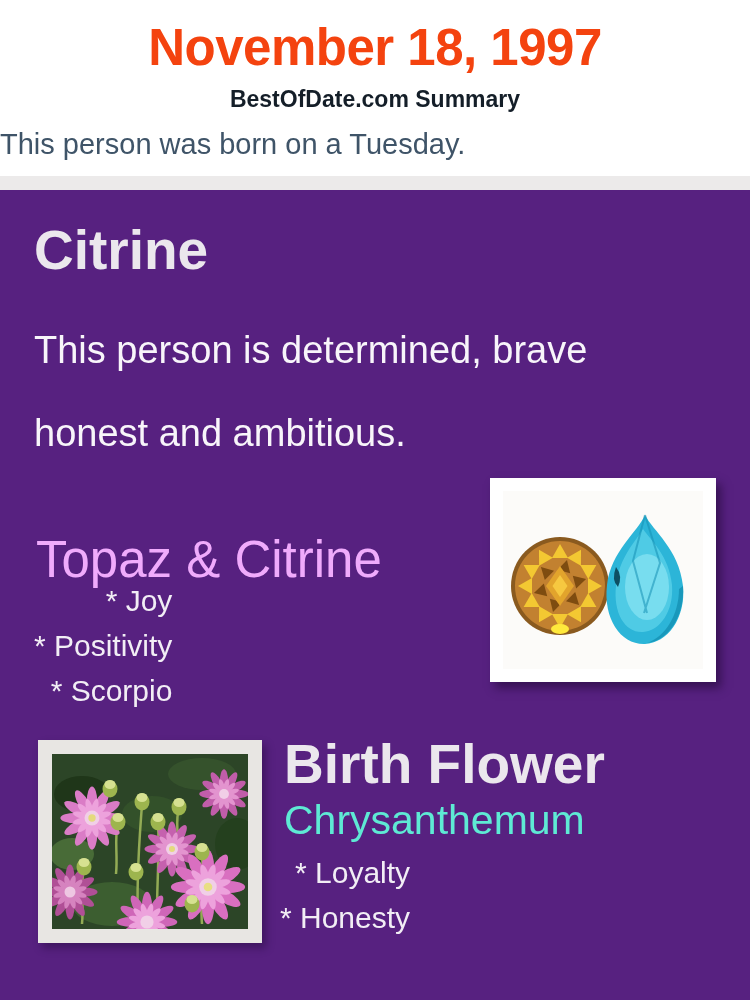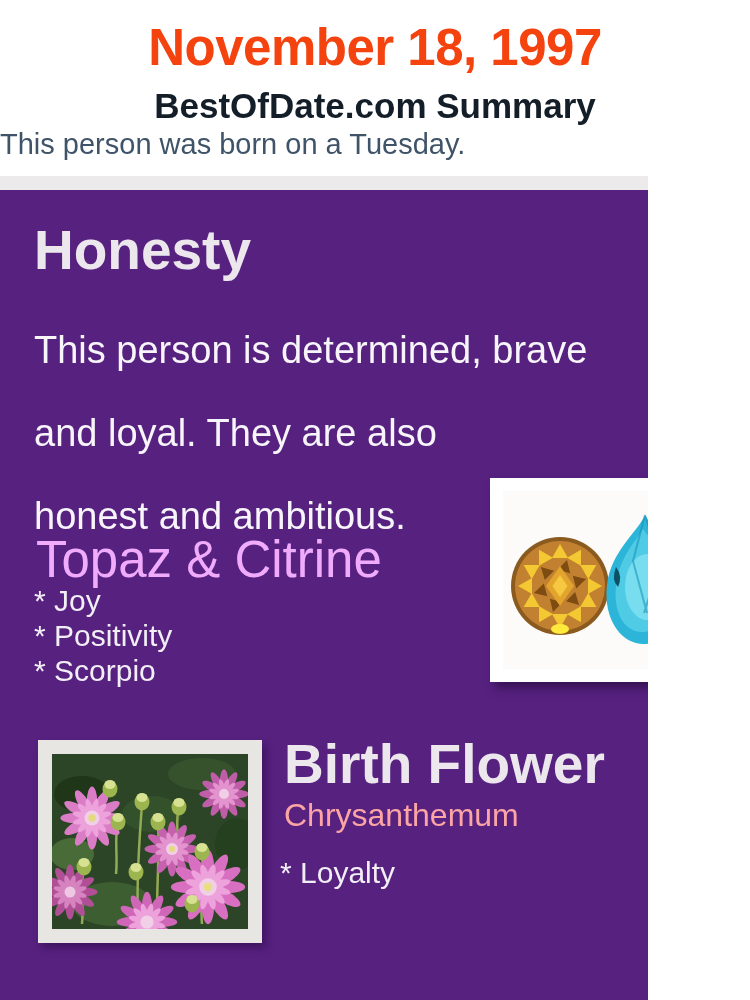--- a/index.html
+++ b/index.html
@@ -1,28 +1,28 @@
 <!DOCTYPE html>
 <html><head>
 <meta charset="utf-8">
 <style>
   html,body{margin:0;padding:0;background:#ffffff;}
   .page{
-    position:relative;width:648px;height:1000px;overflow:hidden;
+    position:relative;width:750px;height:1000px;overflow:hidden;
     font-family:"Liberation Sans","DejaVu Sans",sans-serif;background:#ffffff;
   }
   
   .header{position:absolute;top:0;left:0;width:750px;height:176px;background:#ffffff;}
   .date-title{
     position:absolute;top:20px;left:0;width:750px;text-align:center;
     font-size:51px;font-weight:700;letter-spacing:-0.5px;color:#f4430f;line-height:1.1;
   }
   .subtitle{
     position:absolute;top:87px;left:0;width:750px;text-align:center;
-    font-size:35px;font-weight:600;color:#141e28;line-height:1.1;
+    font-size:23px;font-weight:600;color:#141e28;line-height:1.1;
   }
   .born-line{
     position:absolute;top:129px;left:0;width:750px;text-align:left;
     font-size:29px;font-weight:400;color:#3f5468;line-height:1.1;
   }
   .divider{position:absolute;top:176px;left:0;width:750px;height:14px;background:#eceaea;border-bottom:1px solid #e2dde0;}
   
   .purple{position:absolute;top:190px;left:0;width:750px;height:810px;background:#572180;}
   .h-big{
     position:absolute;font-size:55px;font-weight:700;color:#ebe7ed;line-height:1.05;white-space:nowrap;
@@ -30,57 +30,56 @@
   .zodiac-heading{left:34px;top:32px;}
   .zodiac-desc{
     position:absolute;left:34px;top:100px;width:700px;
     font-size:38px;font-weight:400;color:#f8f5fa;line-height:45px;
   }
   .zodiac-desc span{display:block;margin-top:38px;}
   .birthstone-heading{left:36px;top:282px;}
   .stone-name{
     position:absolute;left:36px;top:342px;font-size:51px;font-weight:400;color:#f0abfc;line-height:1.1;white-space:nowrap;
   }
-  .trait-list{position:absolute;display:flex;flex-direction:column;gap:5px;}
+  .trait-list{position:absolute;display:flex;flex-direction:column;gap:15px;text-align:right;}
   .stone-traits{left:34px;top:396px;}
   .trait{font-size:30px;font-weight:400;color:#f2eef5;line-height:30px;white-space:nowrap;}
   
   .gem-card{
     position:absolute;left:490px;top:288px;width:200px;height:178px;background:#ffffff;
     padding:13px;box-shadow:5px 6px 9px rgba(28,6,46,0.55);
   }
   .flower-card{
     position:absolute;left:38px;top:550px;width:196px;height:175px;background:#e8e6e3;
     padding:14px;box-shadow:4px 5px 8px rgba(28,6,46,0.4);
   }
   .photo-svg{display:block;width:100%;height:100%;}
   .birthflower-heading{left:284px;top:546px;}
   .flower-name{
-    position:absolute;left:284px;top:608px;font-size:32px;font-weight:400;color:#fca5a5;line-height:1.1;white-space:nowrap;
+    position:absolute;left:284px;top:608px;font-size:41px;font-weight:400;color:#5eead4;line-height:1.1;white-space:nowrap;
   }
   .flower-traits{left:280px;top:668px;}
 </style>
 </head>
 <body>
 
 <div class="page">
 
   <div class="header">
     <div class="date-title">November 18, 1997</div>
     <div class="subtitle">BestOfDate.com Summary</div>
     <div class="born-line">This person was born on a Tuesday.</div>
   </div>
   <div class="divider"></div>
 
   <div class="purple">
 
-    <div class="h-big zodiac-heading">Honesty</div>
+    <div class="h-big zodiac-heading">Citrine</div>
     <div class="zodiac-desc">
       <span>This person is determined, brave</span>
-      <span>and loyal. They are also</span>
       <span>honest and ambitious.</span>
     </div>
 
     <div class="stone-name">Topaz &amp; Citrine</div>
     <div class="trait-list stone-traits">
       <div class="trait">* Joy</div>
       <div class="trait">* Positivity</div>
       <div class="trait">* Scorpio</div>
     </div>
 
@@ -227,16 +226,17 @@
         <use xlink:href="#bud" href="#bud" transform="translate(84,118)"></use>
         <use xlink:href="#bud" href="#bud" transform="translate(140,150)"></use>
         <use xlink:href="#bud" href="#bud" transform="translate(58,35)"></use>
       </svg>
     </div>
 
     <div class="h-big birthflower-heading">Birth Flower</div>
     <div class="flower-name">Chrysanthemum</div>
     <div class="trait-list flower-traits">
       <div class="trait">* Loyalty</div>
+      <div class="trait">* Honesty</div>
     </div>
 
   </div>
 </div>
 
 </body></html>

